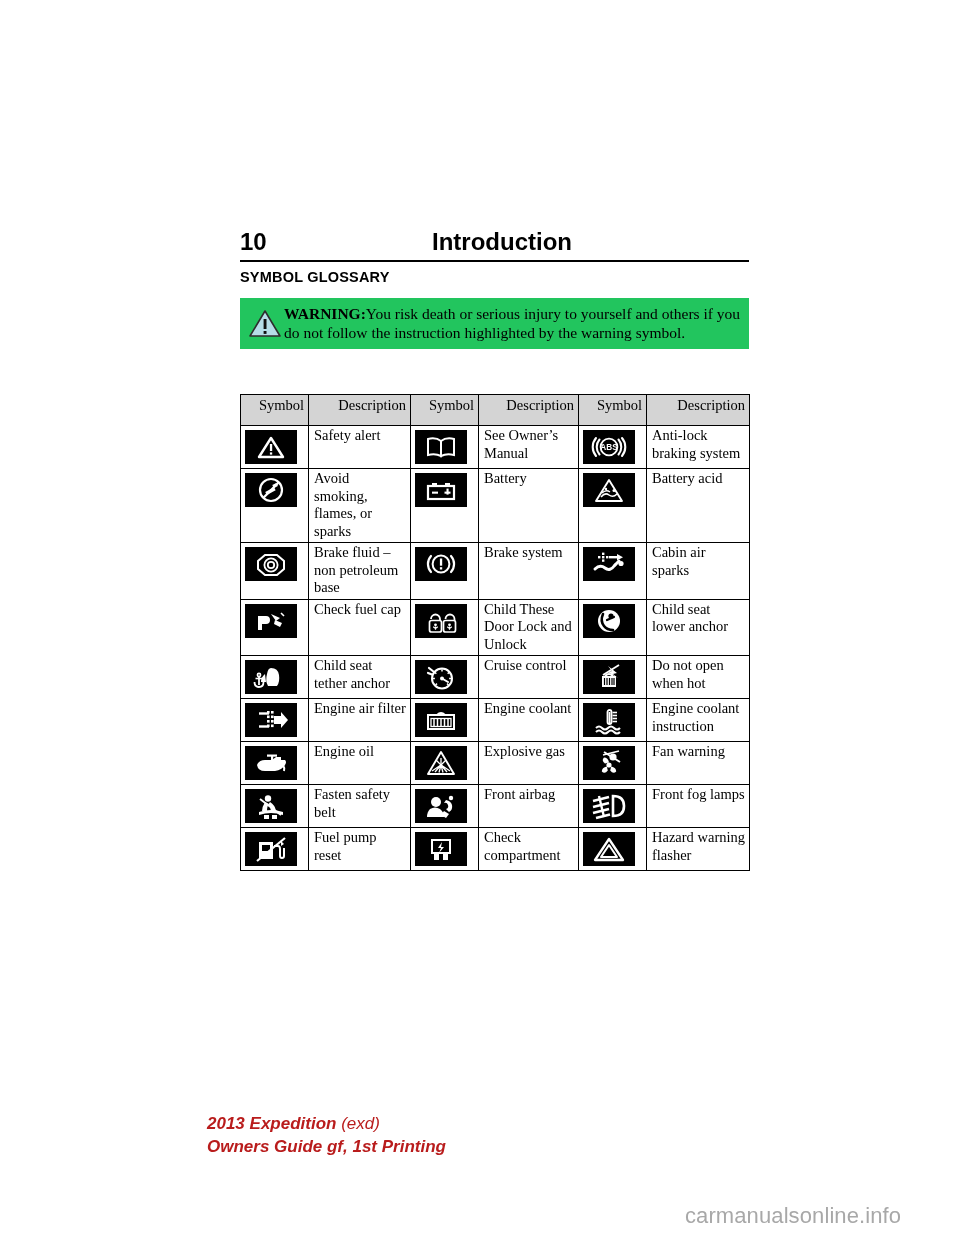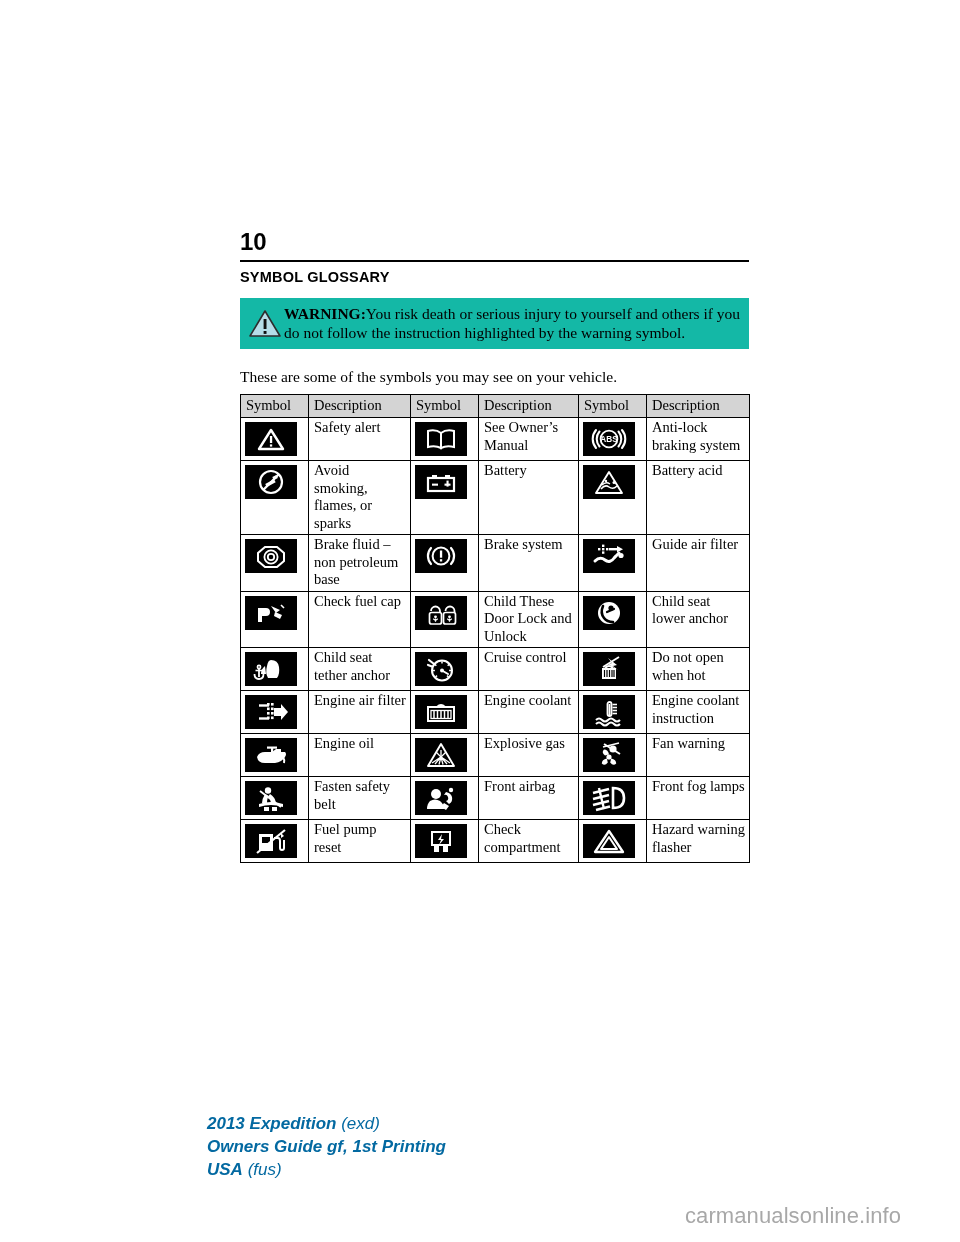--- a/index.html
+++ b/index.html
@@ -66,21 +66,21 @@
     font-size: 14.5px;
     letter-spacing: 0.2px;
   }
 
   
   .warning-box {
     position: absolute;
     left: 240px;
     top: 298px;
     width: 509px;
-    background: #14b8a6;
+    background: #22c55e;
     box-sizing: border-box;
     padding: 6px 4px 7px 4px;
     font-size: 15.5px;
     line-height: 19px;
   }
   .warning-icon {
     float: left;
     width: 34px;
     height: 34px;
     margin: 2px 2px 0 4px;
@@ -111,24 +111,24 @@
   }
   .glossary-table th,
   .glossary-table td {
     border: 1px solid #000;
     vertical-align: top;
     padding: 1px 4px 2px 5px;
   }
   .glossary-table thead th {
     background: #d4d4d4;
     font-weight: normal;
-    text-align: left;
+    text-align: right;
     font-size: 14.5px;
     padding-top: 1px;
-    padding-bottom: 1px;
+    padding-bottom: 9px;
     height: 20px;
     line-height: 18px;
   }
   .col-sym { width: 68px; }
   .col-desc-a { width: 102px; }
   .col-desc-b { width: 100px; }
   .col-desc-c { width: 103px; }
 
   td.sym-cell {
     padding: 4px 3px 4px 4px;
@@ -143,21 +143,21 @@
   .glyph svg { display: block; }
 
   
   .footer {
     position: absolute;
     left: 207px;
     top: 1112px;
     font-family: "Liberation Sans", sans-serif;
     font-size: 17px;
     line-height: 23px;
-    color: #0369a1;
+    color: #b91c1c;
     font-style: italic;
     font-weight: bold;
   }
   .footer .lite {
     font-weight: normal;
   }
 
   .watermark {
     position: absolute;
     left: 685px;
@@ -169,40 +169,40 @@
   }
 </style>
 </head>
 <body>
 
 <div class="page">
 
   <div class="pg-header">
     <div class="pg-header-row">
       <span class="pg-num">10</span>
+      <span class="pg-title">Introduction</span>
     </div>
   </div>
   <div class="header-rule"></div>
 
   <div class="section-heading">SYMBOL GLOSSARY</div>
 
   <div class="warning-box">
     <span class="warning-icon">
       <svg width="34" height="34" viewBox="0 0 34 34">
         <polygon points="17,5 32,30 2,30" fill="#b5dde8" stroke="#2d2d2d" stroke-width="1.6" stroke-linejoin="round"></polygon>
         <rect x="15.6" y="13" width="2.9" height="10" fill="#111"></rect>
         <rect x="15.6" y="25" width="2.9" height="2.9" fill="#111"></rect>
       </svg>
     </span>
     <div class="warning-text">
       <b>WARNING:</b><span>You risk death or serious injury to yourself and others if you do not follow the instruction highlighted by the warning symbol.</span>
     </div>
   </div>
 
-  <div class="intro-line">These are some of the symbols you may see on your vehicle.</div>
 
   <table class="glossary-table">
     <colgroup>
       <col class="col-sym">
         <col class="col-desc-a">
       <col class="col-sym">
         <col class="col-desc-b">
       <col class="col-sym">
         <col class="col-desc-c">
     </colgroup>
@@ -331,21 +331,21 @@
                 <rect x="19" y="9" width="2.4" height="2.4" fill="#fff"></rect>
                 <rect x="23" y="9" width="2.4" height="2.4" fill="#fff"></rect>
                 <rect x="19" y="5.6" width="2.4" height="2.4" fill="#fff"></rect>
                 <rect x="19" y="12.4" width="2.4" height="2.4" fill="#fff"></rect>
                 <path d="M26 10.2 h8" stroke="#fff" stroke-width="2.4"></path>
                 <polygon points="34,7 40,10.2 34,13.4" fill="#fff"></polygon>
                 <circle cx="38" cy="16.5" r="2.6" fill="#fff"></circle>
               </svg>
             </span>
           </td>
-          <td>Guide air filter</td>
+          <td>Cabin air sparks</td>
         </tr>
         <tr>
           <td class="sym-cell">
             <span class="glyph">
               <svg width="52" height="34" viewBox="0 0 52 34">
                 <rect x="0" y="0" width="52" height="34" fill="#000"></rect>
                 <path d="M13 12 h8 a4 4 0 0 1 0 8 h-4 v6 h-4 z" fill="#fff"></path>
                 <path d="M26 10 l9 4 -4 3 z" fill="#fff"></path>
                 <path d="M30 16 l7 3 -2 4 -6 -3 z" fill="#fff"></path>
                 <line x1="36" y1="9" x2="39" y2="12" stroke="#fff" stroke-width="1.6"></line>
@@ -629,18 +629,17 @@
             </span>
           </td>
           <td>Hazard warning flasher</td>
         </tr>
       </tbody>
   </table>
 
   <div class="footer">
     <div><span>2013 Expedition</span><span class="lite"> (exd)</span></div>
     <div><span>Owners Guide gf, 1st Printing</span></div>
-    <div><span>USA</span><span class="lite"> (fus)</span></div>
   </div>
 
   <div class="watermark">carmanualsonline.info</div>
 
 </div>
 
 </body></html>

